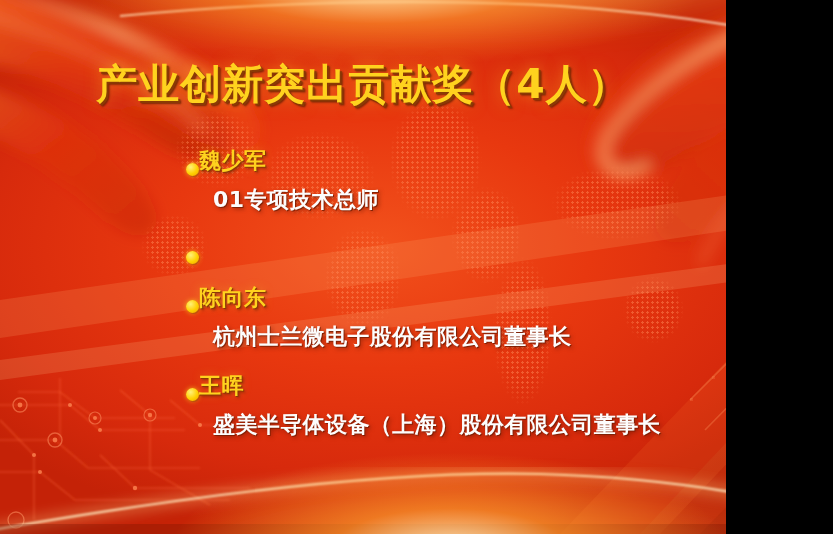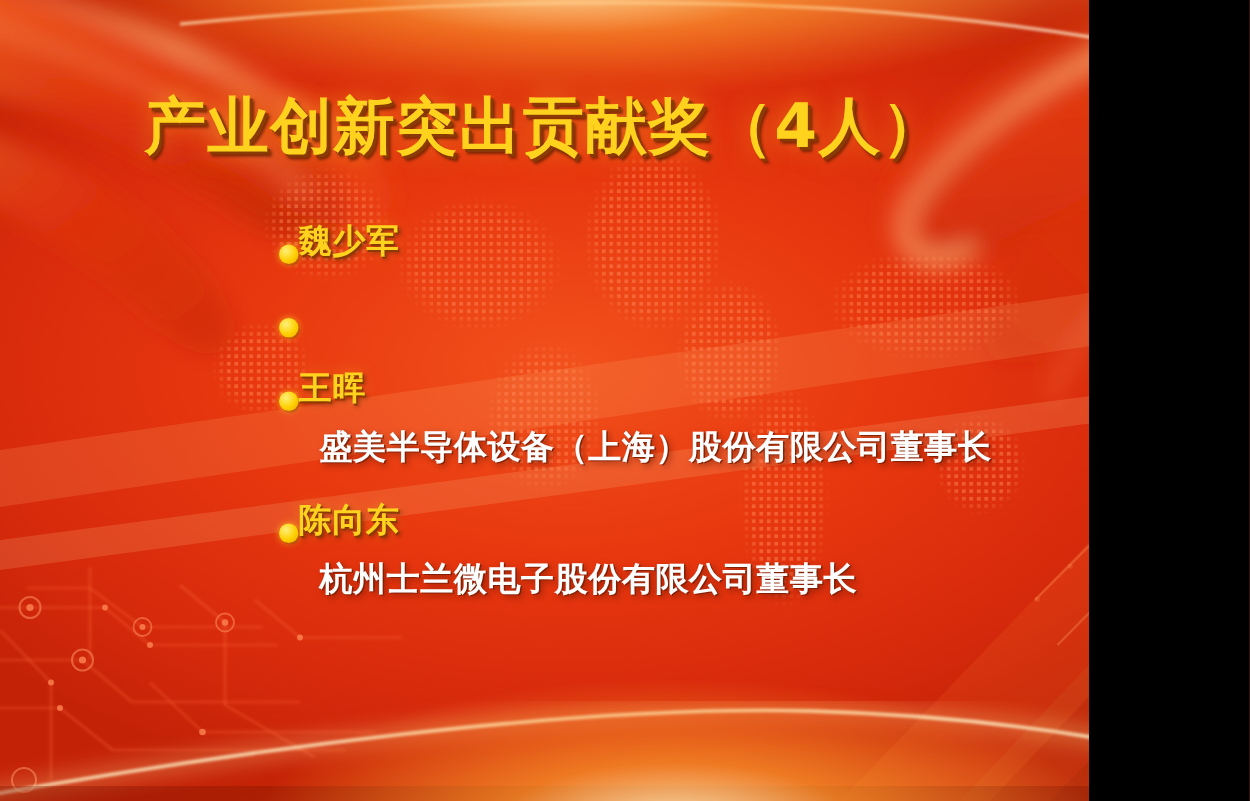--- a/index.html
+++ b/index.html
@@ -269,39 +269,40 @@
 
     <div class="title">产业创新突出贡献奖（4人）</div>
 
     <div class="list">
 
       <div class="entry">
         <div class="name-row">
           <span class="bullet"></span>
           <span class="name">魏少军</span>
         </div>
+        <div class="desc">01专项技术总师</div>
       </div>
 
       <div class="entry">
         <div class="name-row">
           <span class="bullet"></span>
         </div>
+      </div>
+
+      <div class="entry">
+        <div class="name-row">
+          <span class="bullet"></span>
+          <span class="name">陈向东</span>
+        </div>
+        <div class="desc">杭州士兰微电子股份有限公司董事长</div>
       </div>
 
       <div class="entry">
         <div class="name-row">
           <span class="bullet"></span>
           <span class="name">王晖</span>
         </div>
         <div class="desc">盛美半导体设备（上海）股份有限公司董事长</div>
       </div>
 
-      <div class="entry">
-        <div class="name-row">
-          <span class="bullet"></span>
-          <span class="name">陈向东</span>
-        </div>
-        <div class="desc">杭州士兰微电子股份有限公司董事长</div>
-      </div>
-
     </div>
   </div>
 </div>
 
 </body></html>

